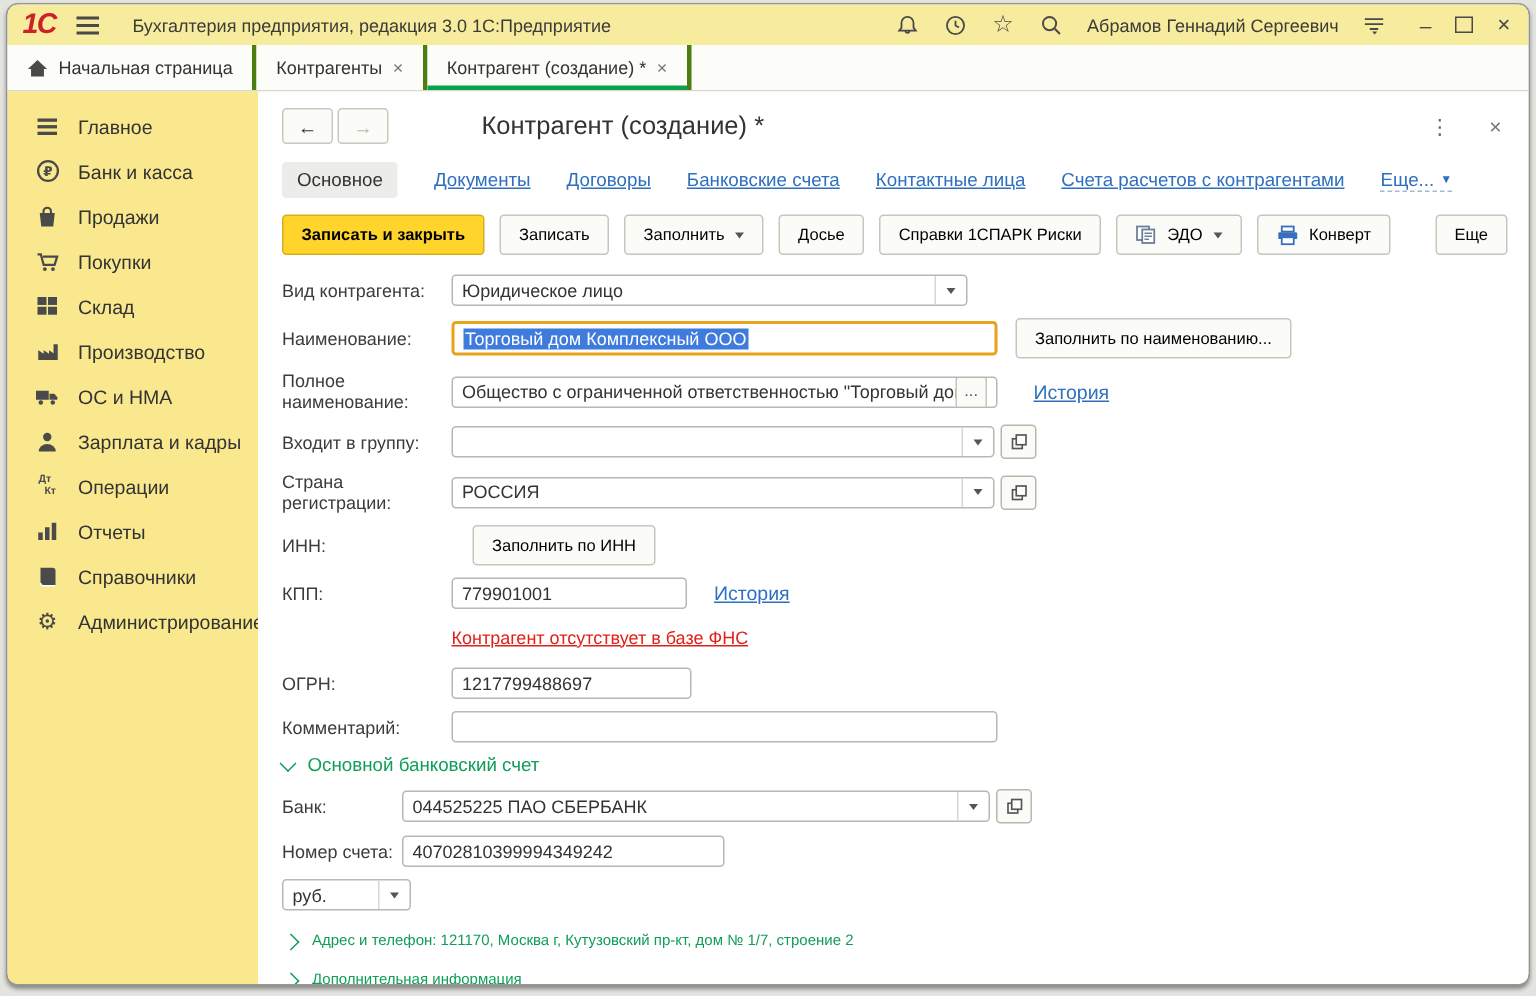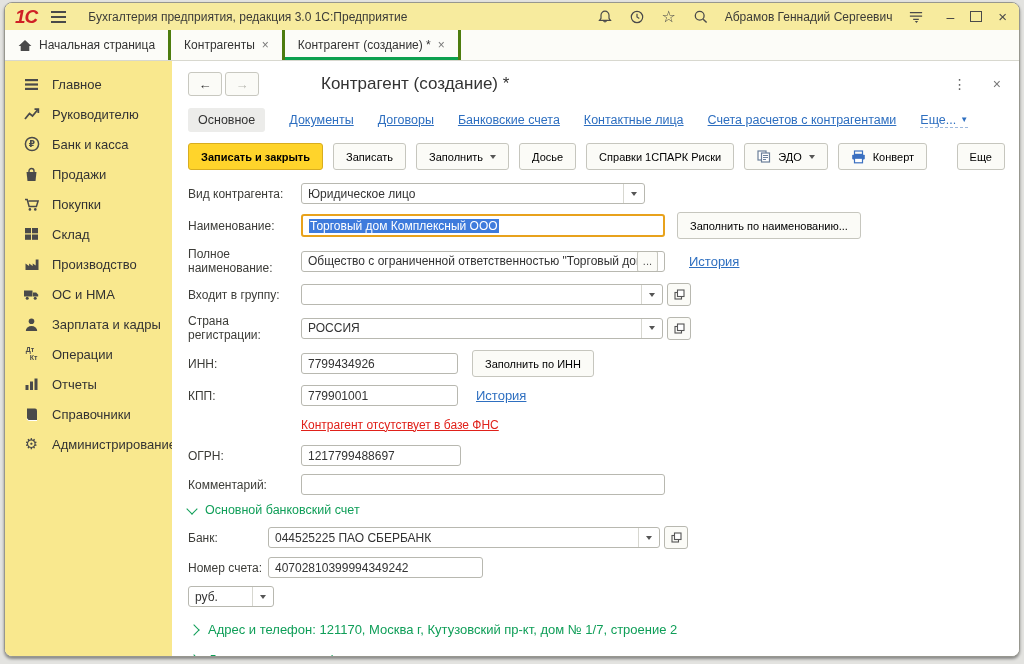--- a/index.html
+++ b/index.html
@@ -77,21 +77,21 @@
   .selection{background:#3e7bdc;color:#fff;padding:0 1px;}
   .inline-btn{height:19px;border:1px solid #c6c6be;border-radius:2px;background:#fbfbf7;
     padding:0 5px;font-size:11px;color:#555;display:inline-flex;align-items:center;margin-left:auto;cursor:pointer;flex:0 0 auto;}
   .link{color:#2e6fc0;text-decoration:underline;cursor:pointer;font-size:13px;}
   .warnlink{color:#e0211a;text-decoration:underline;cursor:pointer;font-size:12px;}
   .after-gap{margin-left:14px;}
   .sec-head{display:flex;align-items:center;gap:9px;color:#0f9e58;font-size:12.5px;margin:4px 0 9px;cursor:pointer;}
   .chev{width:7px;height:7px;border-right:1.6px solid #0f9e58;border-bottom:1.6px solid #0f9e58;flex:0 0 auto;}
   .chev.down{transform:rotate(45deg);margin-top:-3px;}
   .chev.right{transform:rotate(-45deg);margin-left:2px;}
-  .collapsed-row{display:flex;align-items:center;gap:10px;color:#0f9e58;font-size:13px;margin:15px 0 0;cursor:pointer;}
+  .collapsed-row{display:flex;align-items:center;gap:10px;color:#0f9e58;font-size:10px;margin:15px 0 0;cursor:pointer;}
   svg{display:block;}
 </style>
 </head>
 <body>
 
 <div class="window">
 
   <div class="titlebar">
     <span class="logo">1С</span>
     <span class="hamburger">
@@ -161,29 +161,20 @@
             <svg width="15" height="13" viewBox="0 0 15 13">
               <rect x="1" y="1" width="13" height="2.2" fill="#4a4a4a"></rect>
               <rect x="1" y="5.4" width="13" height="2.2" fill="#4a4a4a"></rect>
               <rect x="1" y="9.8" width="13" height="2.2" fill="#4a4a4a"></rect>
             </svg>
           </span>
         <span>Главное</span>
       </div>
       <div class="side-item">
         <span class="side-ic">
-            <svg width="16" height="14" viewBox="0 0 16 14">
-              <path d="M1 12 L5.5 6.5 L8.5 9 L13.5 3" fill="none" stroke="#4a4a4a" stroke-width="1.8"></path>
-              <path d="M10.5 2.2 H14.3 V6" fill="none" stroke="#4a4a4a" stroke-width="1.8"></path>
-            </svg>
-          </span>
-        <span>Руководителю</span>
-      </div>
-      <div class="side-item">
-        <span class="side-ic">
             <svg width="16" height="16" viewBox="0 0 16 16">
               <circle cx="8" cy="8" r="6.6" fill="none" stroke="#4a4a4a" stroke-width="1.5"></circle>
               <text x="8" y="11.2" text-anchor="middle" font-size="9" font-weight="bold" fill="#4a4a4a">₽</text>
             </svg>
           </span>
         <span>Банк и касса</span>
       </div>
       <div class="side-item">
         <span class="side-ic">
             <svg width="15" height="15" viewBox="0 0 15 15">
@@ -398,23 +389,20 @@
           <span class="openbtn">
               <svg width="11" height="11" viewBox="0 0 11 11">
                 <rect x="1" y="3.5" width="6.5" height="6.5" fill="none" stroke="#555" stroke-width="1.1"></rect>
                 <rect x="3.5" y="1" width="6.5" height="6.5" fill="#fff" stroke="#555" stroke-width="1.1"></rect>
               </svg>
             </span>
         </div>
 
         <div class="frow">
           <span class="flabel">ИНН:</span>
-          <span class="tbox" style="width:157px">
-              <span>7799434926</span>
-            </span>
           <span class="btn after-gap">
               <span>Заполнить по ИНН</span>
             </span>
         </div>
 
         <div class="frow">
           <span class="flabel">КПП:</span>
           <span class="tbox" style="width:157px">
               <span>779901001</span>
             </span>

